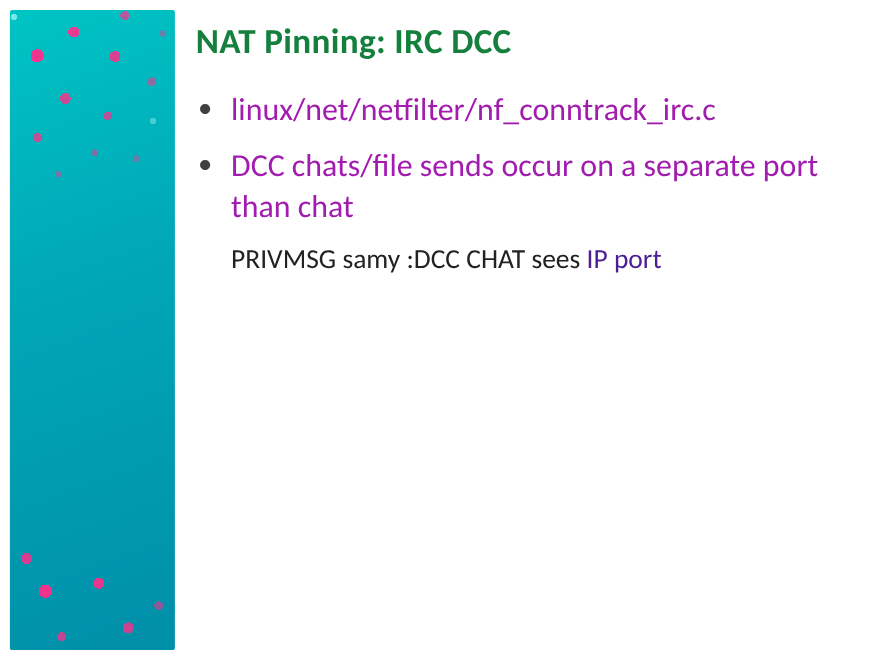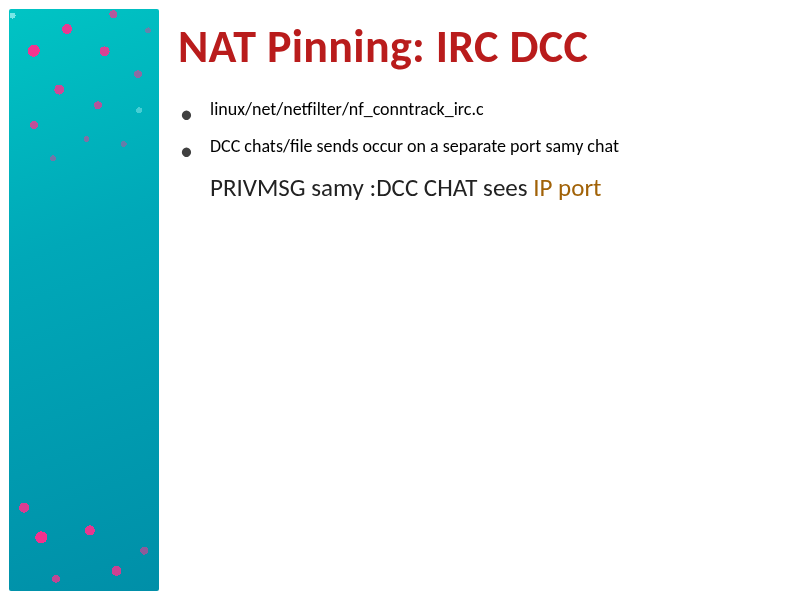--- a/index.html
+++ b/index.html
@@ -1,34 +1,34 @@
 <!DOCTYPE html>
 <html><head>
 <meta charset="utf-8">
 <style>
   *{margin:0;padding:0;box-sizing:border-box}
   body{width:800px;height:600px;font-family:"Segoe UI","Calibri",Arial,sans-serif;background:#fff;overflow:hidden;position:relative}
   .decor{position:absolute;top:9px;left:9px;width:150px;height:582px;background:linear-gradient(160deg,#00c4c4 0%,#00a8b8 40%,#008fa8 100%);border-radius:2px;overflow:hidden}
   .decor::before{content:"";position:absolute;top:-30px;left:-10px;width:200px;height:210px;background:radial-gradient(circle at 20% 30%, rgba(255,45,140,0.95) 0 6px, transparent 6px),radial-gradient(circle at 38% 22%, rgba(255,45,140,0.9) 0 5px, transparent 5px),radial-gradient(circle at 55% 35%, rgba(255,45,140,0.85) 0 5px, transparent 5px),radial-gradient(circle at 30% 50%, rgba(255,45,140,0.8) 0 5px, transparent 5px),radial-gradient(circle at 48% 60%, rgba(255,45,140,0.7) 0 4px, transparent 4px),radial-gradient(circle at 15% 65%, rgba(255,45,140,0.75) 0 4px, transparent 4px),radial-gradient(circle at 62% 18%, rgba(255,45,140,0.7) 0 4px, transparent 4px),radial-gradient(circle at 70% 48%, rgba(255,45,140,0.55) 0 4px, transparent 4px),radial-gradient(circle at 40% 75%, rgba(255,45,140,0.5) 0 3px, transparent 3px),radial-gradient(circle at 58% 80%, rgba(255,45,140,0.4) 0 3px, transparent 3px),radial-gradient(circle at 22% 82%, rgba(255,45,140,0.45) 0 3px, transparent 3px),radial-gradient(circle at 12% 12%, rgba(200,255,255,0.6) 0 3px, transparent 3px),radial-gradient(circle at 68% 65%, rgba(200,255,255,0.35) 0 3px, transparent 3px),radial-gradient(circle at 78% 28%, rgba(255,45,140,0.4) 0 3px, transparent 3px);transform:rotate(-8deg)}
   .decor::after{content:"";position:absolute;bottom:-60px;left:-30px;width:230px;height:170px;background:radial-gradient(circle at 25% 40%, rgba(255,45,140,0.95) 0 6px, transparent 6px),radial-gradient(circle at 45% 30%, rgba(255,45,140,0.9) 0 5px, transparent 5px),radial-gradient(circle at 60% 50%, rgba(255,45,140,0.8) 0 5px, transparent 5px),radial-gradient(circle at 35% 62%, rgba(255,45,140,0.75) 0 4px, transparent 4px),radial-gradient(circle at 15% 25%, rgba(255,45,140,0.85) 0 5px, transparent 5px),radial-gradient(circle at 52% 72%, rgba(255,45,140,0.6) 0 4px, transparent 4px),radial-gradient(circle at 70% 35%, rgba(255,45,140,0.55) 0 4px, transparent 4px),radial-gradient(circle at 10% 55%, rgba(200,255,255,0.5) 0 3px, transparent 3px),radial-gradient(circle at 78% 62%, rgba(255,45,140,0.35) 0 3px, transparent 3px);transform:rotate(12deg)}
   .content{position:absolute;left:178px;top:18px;right:20px;bottom:10px}
-  h1{color:#b91c1c;font-size:46px;font-weight:700;margin-bottom:24px;letter-spacing:0.3px}
+  h1{color:#15803d;font-size:32px;font-weight:700;margin-bottom:24px;letter-spacing:0.3px}
   ul{list-style:none;margin-left:28px}
-  li{position:relative;font-size:18px;color:#000000;line-height:1.28;margin-bottom:14px;padding-left:4px}
+  li{position:relative;font-size:29px;color:#a21caf;line-height:1.28;margin-bottom:14px;padding-left:4px}
   li::before{content:"•";position:absolute;left:-26px;top:0;color:#404040;font-size:26px}
   .plain{font-size:25px;color:#222;margin:0 0 16px 32px;line-height:1.28}
-  .red{color:#a16207}
+  .red{color:#4c1d95}
 </style>
 </head>
 <body>
 
 <div class="decor"></div>
 
 <div class="content">
   <h1>NAT Pinning: IRC DCC</h1>
   <ul>
     <li>linux/net/netfilter/nf_conntrack_irc.c</li>
-    <li>DCC chats/file sends occur on a separate port samy chat</li>
+    <li>DCC chats/file sends occur on a separate port than chat</li>
   </ul>
   <p class="plain">
     <span>PRIVMSG samy :DCC CHAT sees </span><span class="red">IP port</span>
   </p>
 </div>
 
 </body></html>

